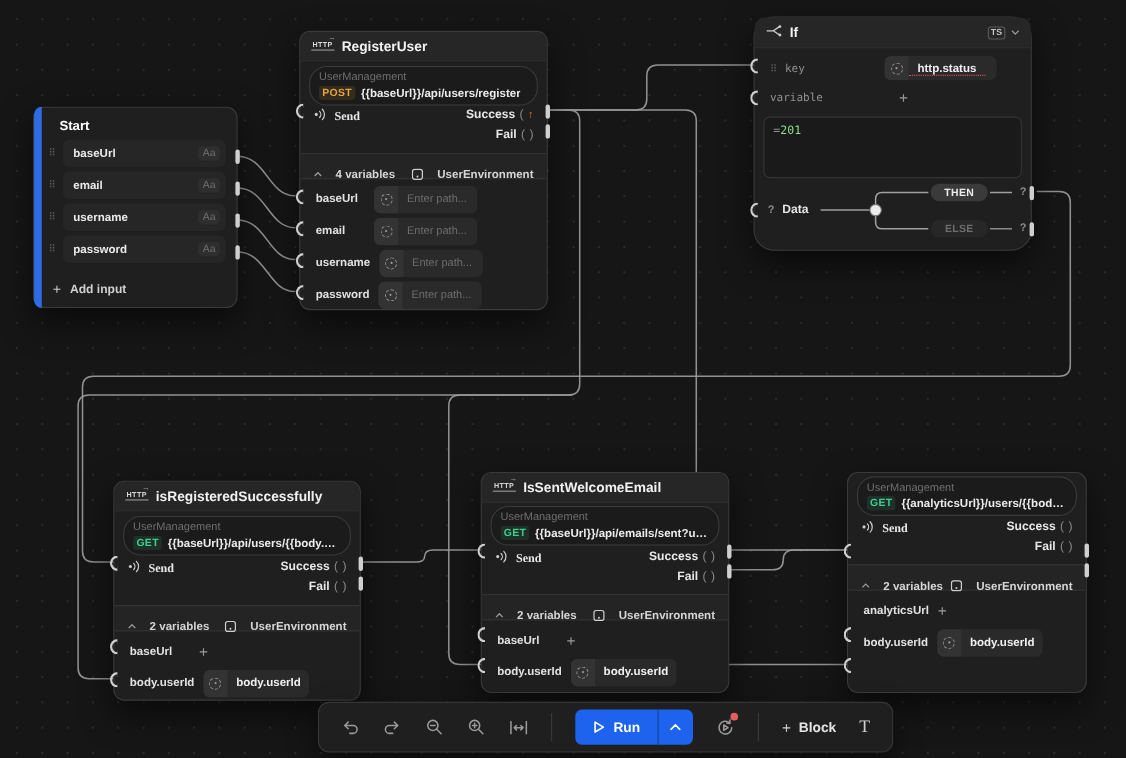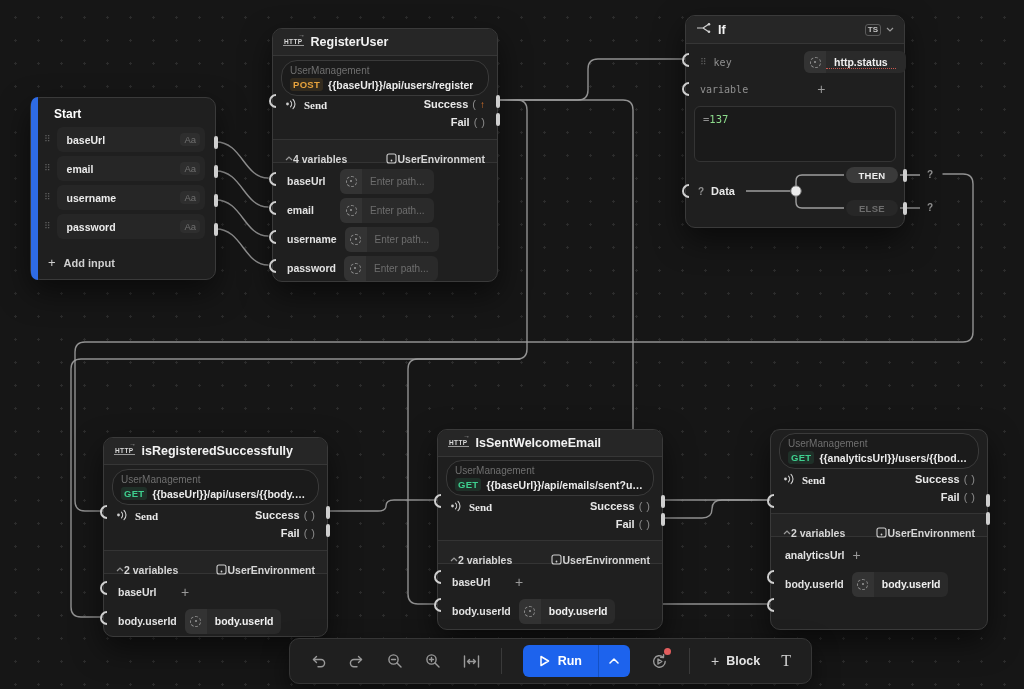--- a/index.html
+++ b/index.html
@@ -34,21 +34,21 @@
   .send-row { position:absolute; left:12px; display:flex; align-items:center; gap:7px;
     font-size:11px; font-weight:bold; color:#e8e8e8;font-family:Liberation Serif, serif; }
   .out-row { position:absolute; right:12px; display:flex; align-items:center; gap:4px;
     font-size:11px; font-weight:bold; color:#e8e8e8; }
   .paren { color:#8a8a8a; font-weight:normal; }
   .success-arrow { color:#e0762a; font-size:10px; font-weight:bold; }
 
   .vars-header { display:flex; align-items:center; justify-content:space-between;
     height:24px; padding:0 12px; background:#242424; border-top:1px solid #343434;
     border-bottom:1px solid #343434; font-size:10.5px; font-weight:bold; color:#d6d6d6; }
-  .vars-header .left, .vars-header .right { display:flex; align-items:center; gap:0;margin-top:15px; }
+  .vars-header .left, .vars-header .right { display:flex; align-items:center; gap:12px;margin-top:15px; }
   .vars-body { padding:5px 10px 6px 14px; }
   .var-row { display:flex; align-items:center; height:26px; margin-bottom:3px; gap:8px; }
   .var-row:last-child { margin-bottom:0; }
   .var-label { font-size:10.5px; font-weight:bold; color:#e2e2e2; min-width:45px; }
   .var-label.wide { min-width:55px; }
   .plus-btn { color:#9a9a9a; font-size:14px; font-weight:normal; cursor:pointer; }
 
   .field { display:flex; align-items:center; background:#2a2a2a; border-radius:6px;
     height:25px; overflow:hidden; }
   .field .icon-cell { width:22px; align-self:stretch; display:flex; align-items:center;
@@ -77,21 +77,21 @@
   .start-row { display:flex; align-items:center; gap:6px; padding:0 10px 0 6px; height:25px; margin-bottom:4px; }
   .start-field { flex:1; display:flex; align-items:center; justify-content:space-between;
     background:#262626; border-radius:6px; height:25px; padding:0 5px 0 10px; }
   .start-field .lbl { font-size:10.5px; font-weight:bold; color:#ececec; }
   .type-badge { font-size:9.5px; color:#707070; background:#2e2e2e; border-radius:4px; padding:1px 4px; }
   .add-input { display:flex; align-items:center; gap:8px; padding:12px 0 0 10px;
     color:#cfcfcf; font-size:11px; font-weight:bold; cursor:pointer; }
   .add-input .plus-btn { font-size:13px; color:#cfcfcf; }
 
   
-  .if-node { left:685px; top:15px; width:220px; height:213px; }
+  .if-node { left:685px; top:15px; width:253px; height:213px;border-radius:19px; }
   .if-row { position:absolute; display:flex; align-items:center; gap:7px; }
   .mono { font-family:"DejaVu Sans Mono", monospace; font-size:10px; color:#8f8f8f; }
   .ts-badge { font-size:8px; font-weight:bold; color:#c4c4c4; border:1px solid #5a5a5a;
     border-radius:3px; padding:1px 2px; line-height:1; }
   .code-box { position:absolute; left:8px; right:8px; top:90px; height:56px; background:#1a1a1a;
     border:1px solid #343434; border-radius:6px; padding:6px 8px;
     font-family:"DejaVu Sans Mono", monospace; font-size:10.5px; }
   .expr-eq { color:#8f8f8f; } .expr-val { color:#8ddb8c; }
   .branch-pill { position:absolute; width:52px; height:16px; border-radius:9px; display:flex;
     align-items:center; justify-content:center; font-size:9.5px; font-weight:bold; letter-spacing:.3px; }
@@ -305,21 +305,21 @@
       <span class="icon-cell">
           <span class="target-icon"></span>
         </span>
       <span class="value misspell">http.status</span>
     </div>
     <div class="if-row" style="top:64px; left:14px; height:18px;">
       <span class="mono">variable</span>
       <span class="plus-btn" style="margin-left:62px;">+</span>
     </div>
     <div class="code-box">
-      <span class="expr-eq">=</span><span class="expr-val">137</span>
+      <span class="expr-eq">=</span><span class="expr-val">201</span>
     </div>
     <div class="if-row" style="top:166px; left:12px; height:18px;">
       <span class="hint-q" style="position:static;">?</span>
       <span style="font-size:11px; font-weight:bold;">Data</span>
     </div>
     <svg width="258" height="213" style="position:absolute; left:0; top:0; pointer-events:none;">
       <path d="M60,175 H104" fill="none" stroke="#9f9f9f" stroke-width="1.4"></path>
       <path d="M110,170 V165 Q110,159 116,159 H158" fill="none" stroke="#9f9f9f" stroke-width="1.4"></path>
       <path d="M110,180 V186 Q110,192 116,192 H158" fill="none" stroke="#9f9f9f" stroke-width="1.4"></path>
       <path d="M214,159 H234" fill="none" stroke="#9f9f9f" stroke-width="1.4"></path>

